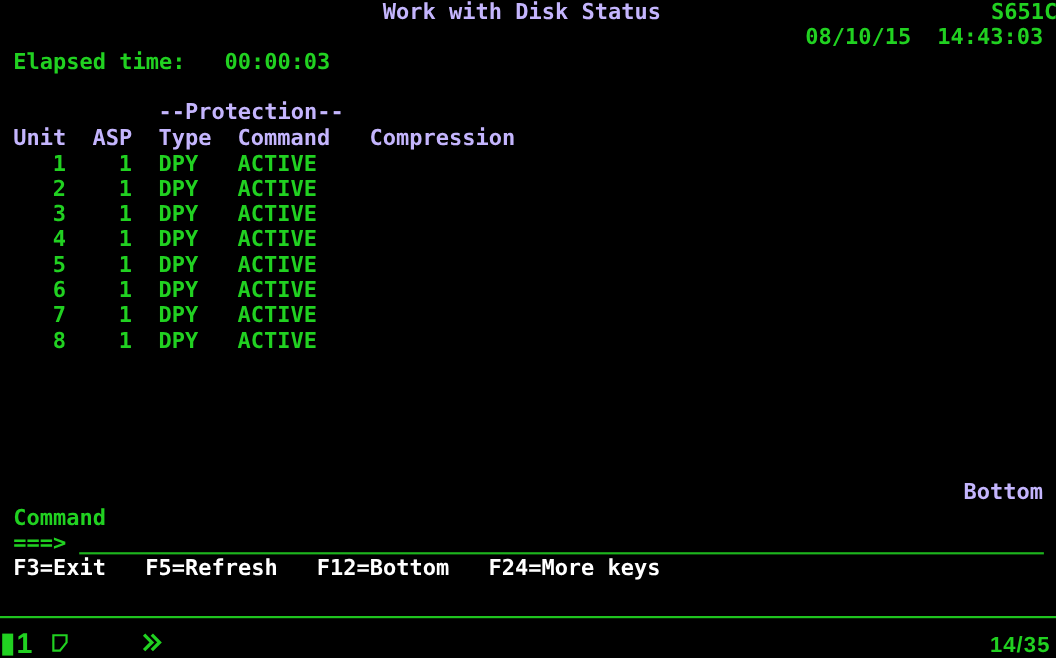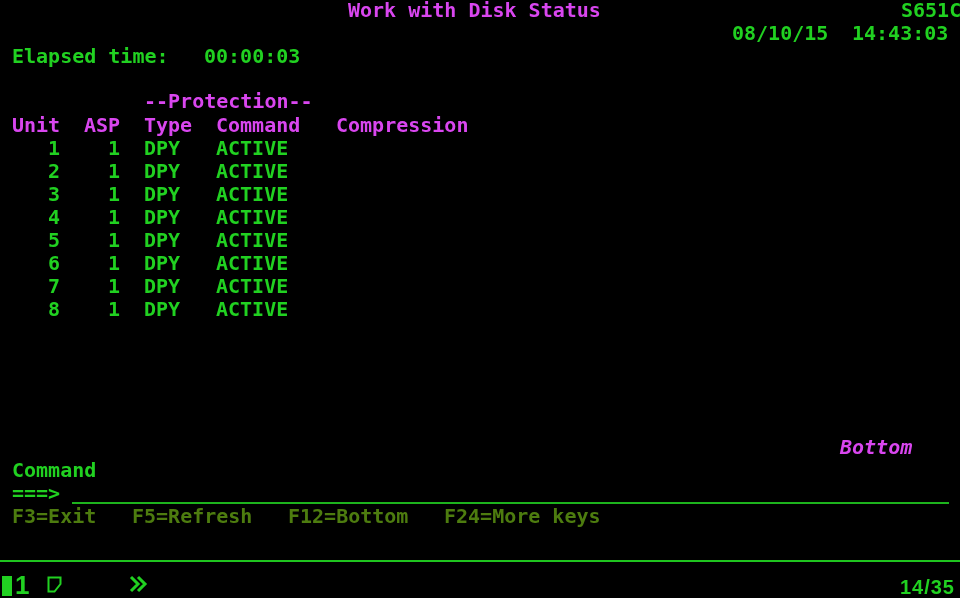--- a/index.html
+++ b/index.html
@@ -14,22 +14,22 @@
   }
   .row{
     position:absolute;
     left:0;
     height:23px;
     line-height:23px;
     white-space:pre;
   }
   .cell{position:absolute;top:0;height:23px;line-height:23px;white-space:pre;}
   .green{color:#21d121;}
-  .white{color:#d946ef;}
-  .cyan{color:#4d7c0f;}
+  .white{color:#c4b5fd;}
+  .cyan{color:#ffffff;}
   
   #cmd-input{
     position:absolute;
     left:72px;top:481px;
     width:877px;height:21px;
     background:transparent;
     border:none;
     border-bottom:2px solid #1db31d;
     color:#21d121;
     font-family:"DejaVu Sans Mono", monospace;
@@ -135,21 +135,21 @@
     <span class="cell green" style="left:216px;">ACTIVE</span>
   </div>
   <div class="row" style="top:298px;">
     <span class="cell green" style="left:48px;">8</span>
     <span class="cell green" style="left:108px;">1</span>
     <span class="cell green" style="left:144px;">DPY</span>
     <span class="cell green" style="left:216px;">ACTIVE</span>
   </div>
 
   <div class="row" style="top:436px;">
-    <span class="cell white" style="left:840px;font-style:italic;">Bottom</span>
+    <span class="cell white" style="left:876px;">Bottom</span>
   </div>
 
   <div class="row" style="top:459px;">
     <span class="cell green" style="left:12px;">Command</span>
   </div>
 
   <div class="row" style="top:482px;">
     <span class="cell green" style="left:12px;">===&gt;</span>
   </div>
   <input id="cmd-input" type="text" value="" style="">

